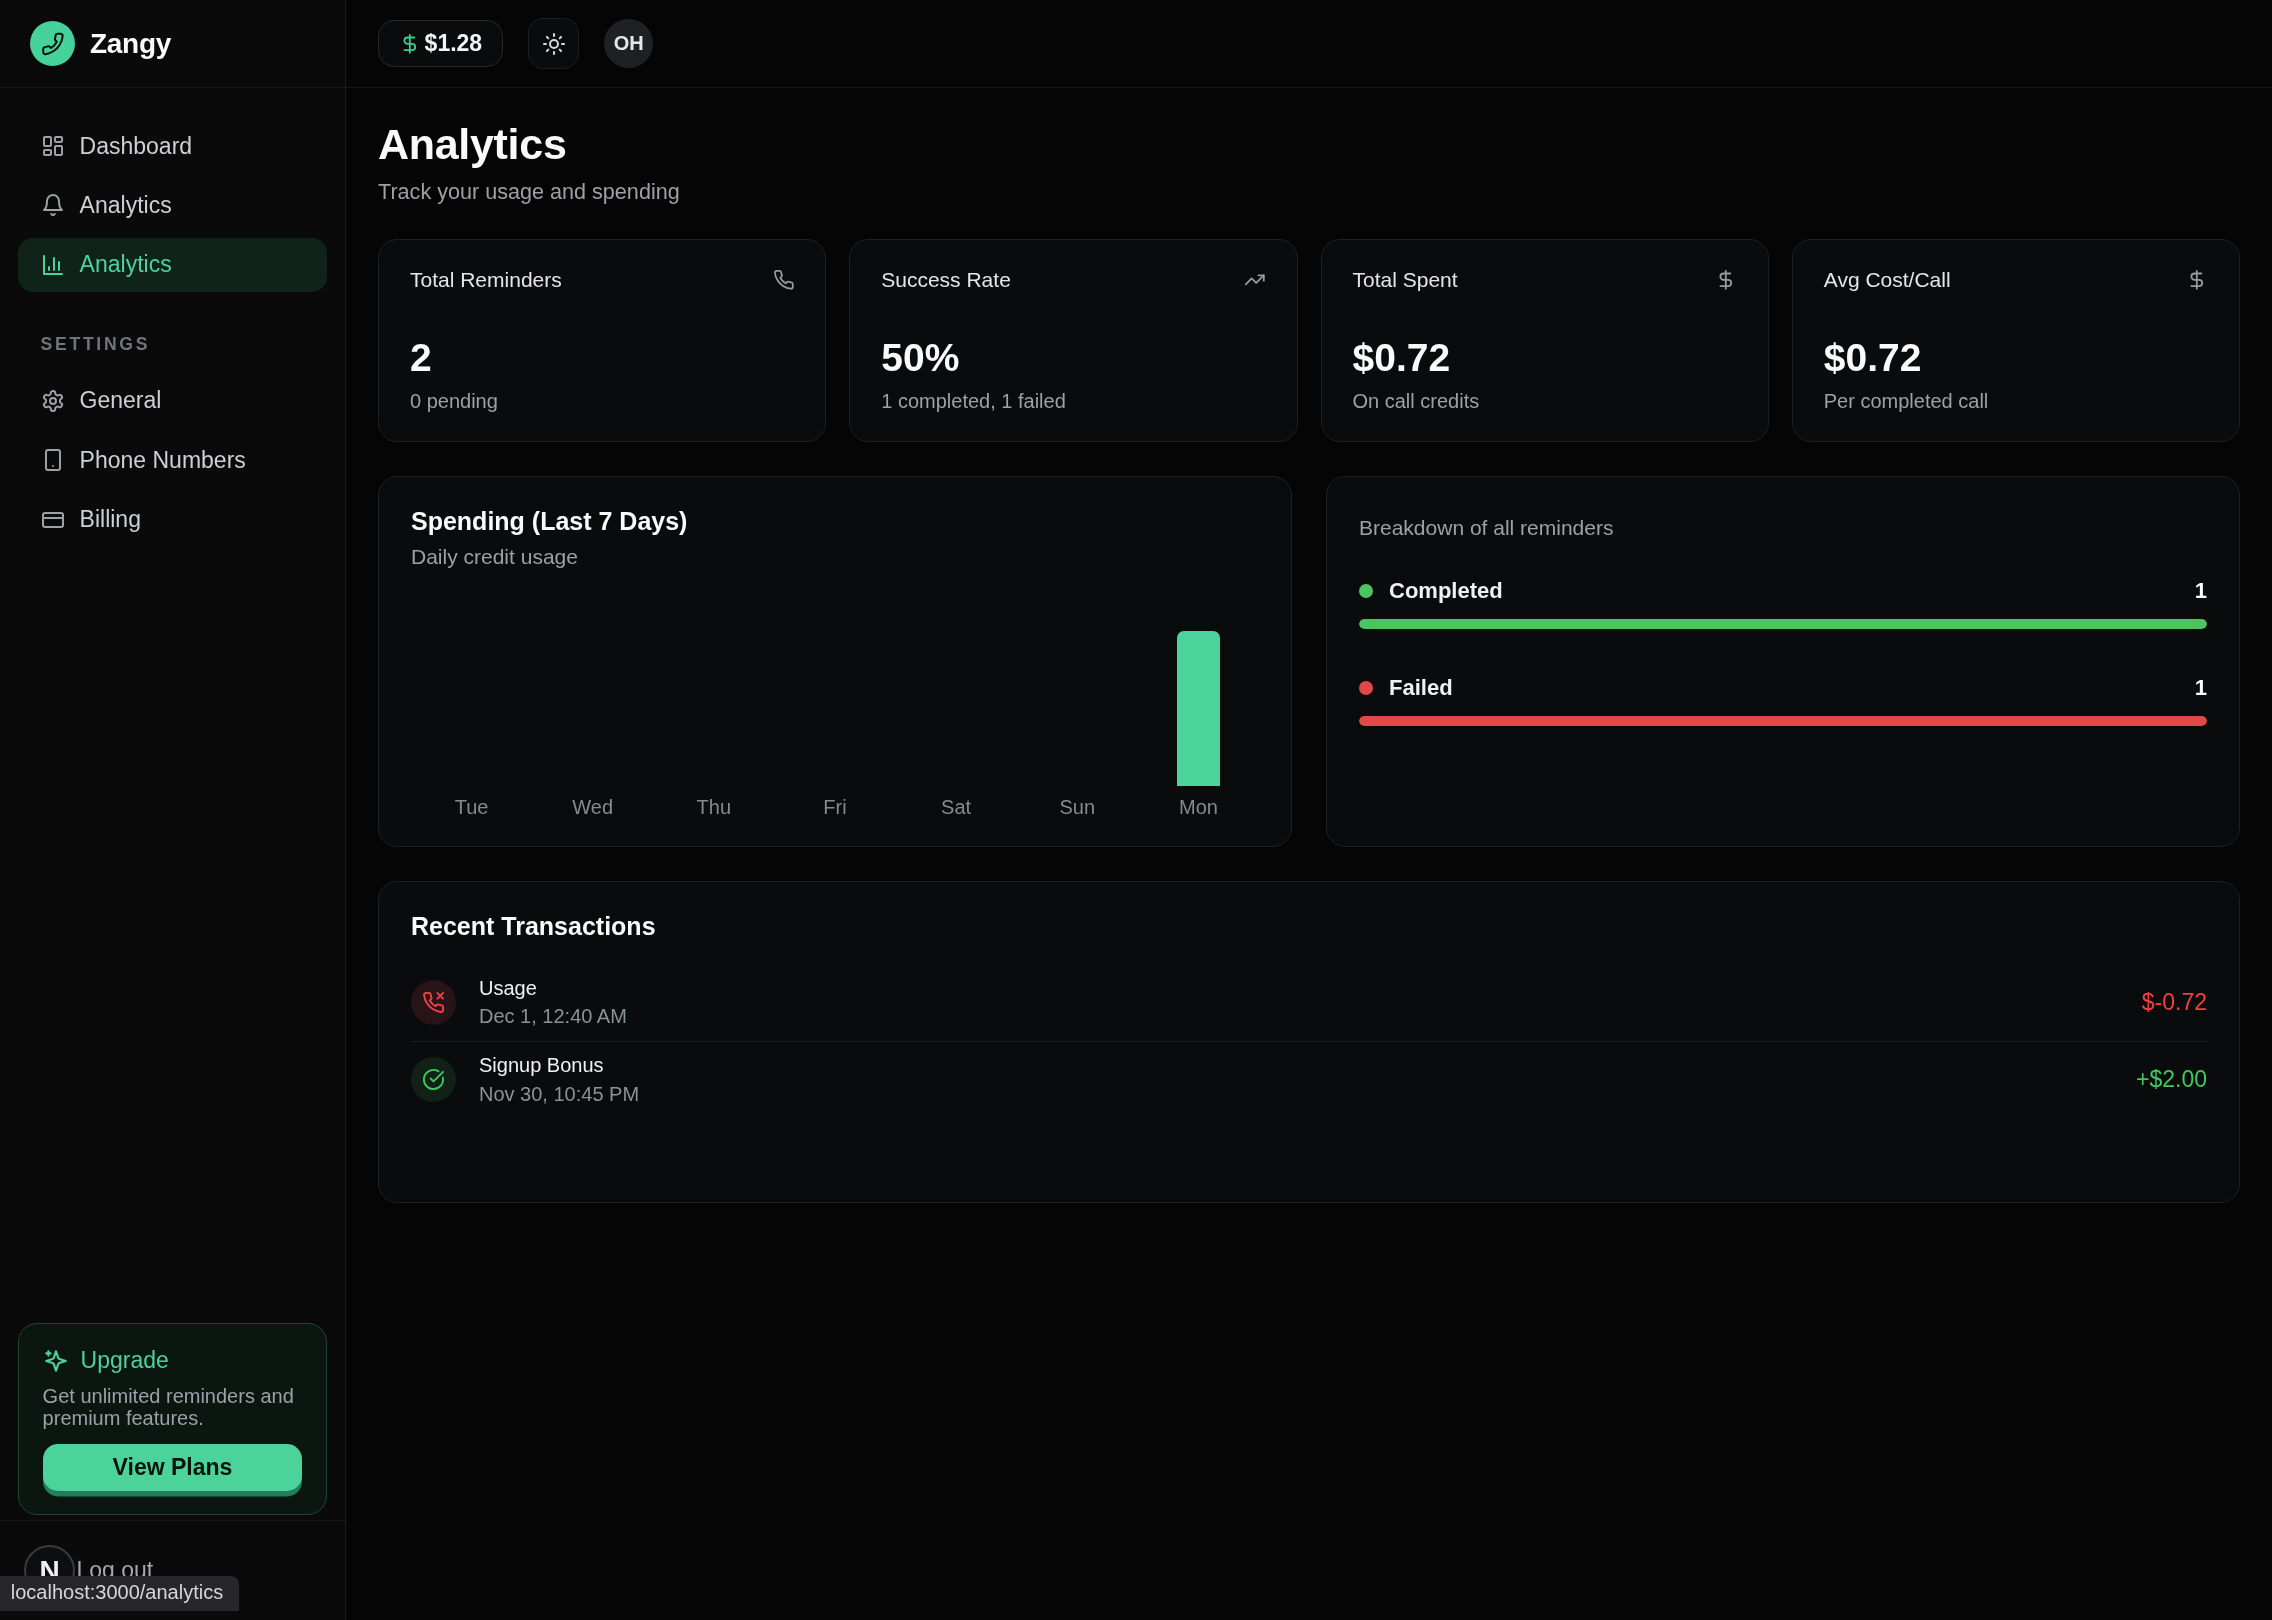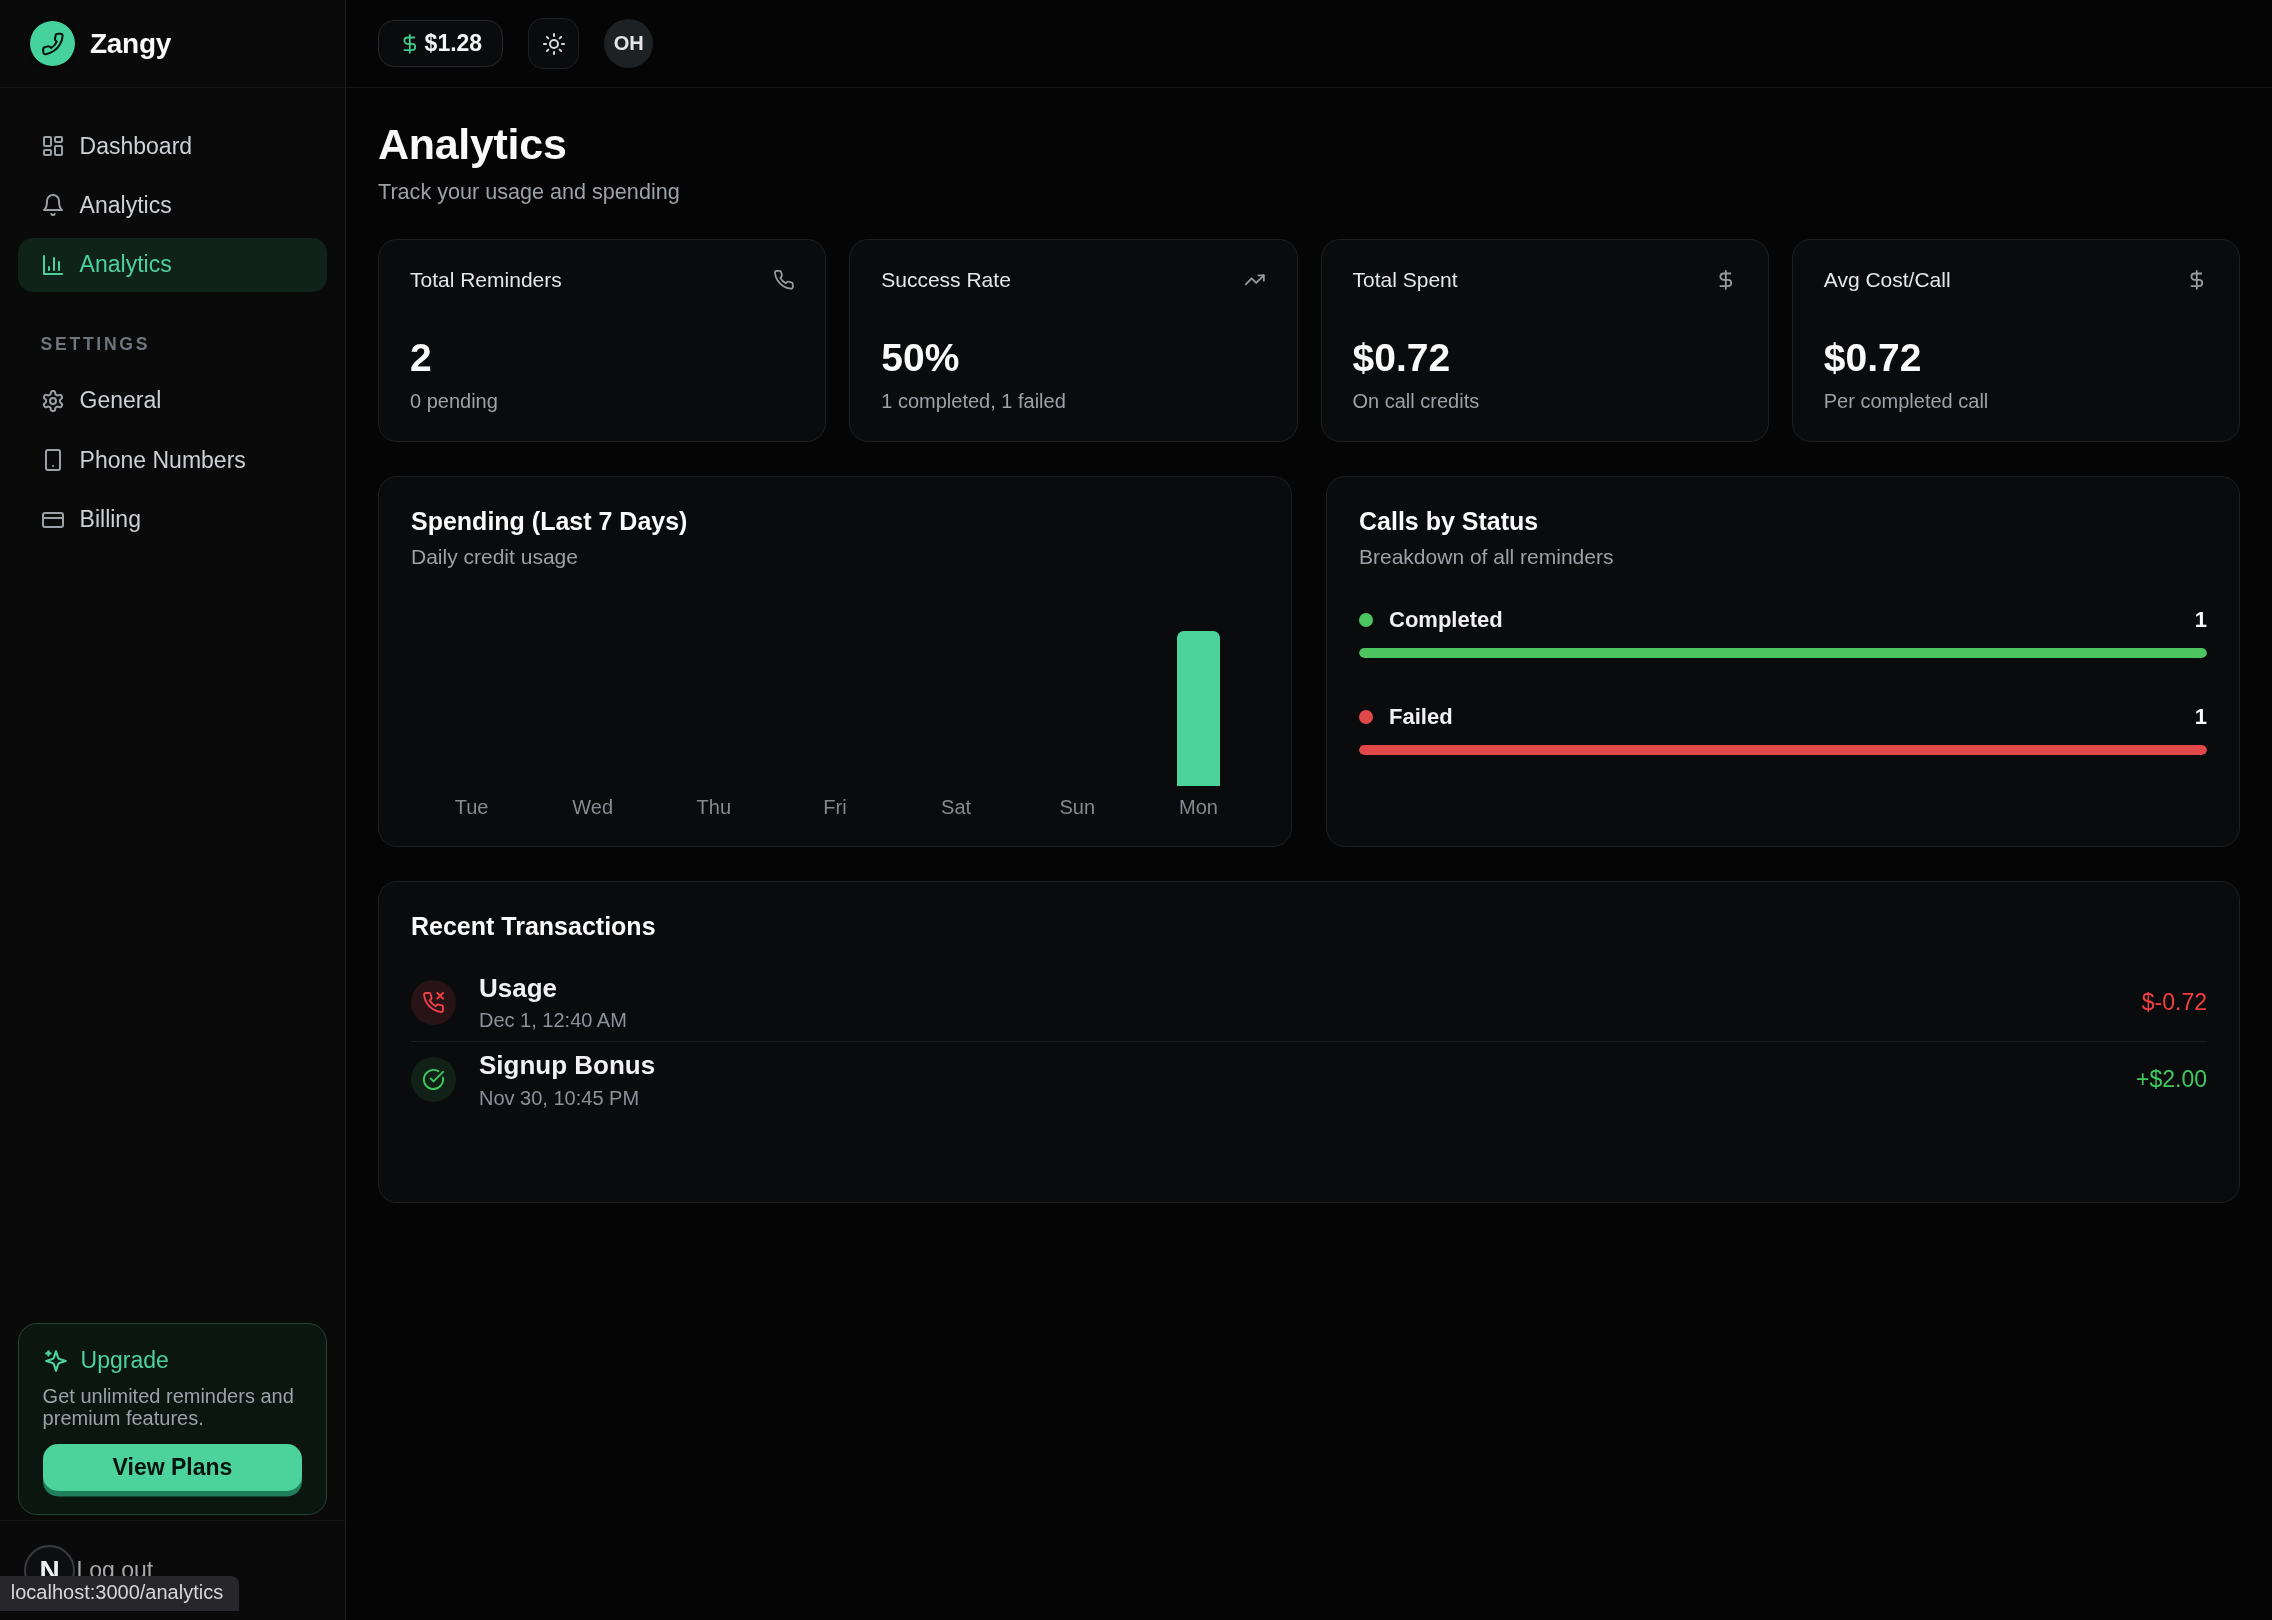--- a/index.html
+++ b/index.html
@@ -93,21 +93,21 @@
   .status-bar-fill { height:100%; border-radius:675px; }
 
   .tx-card { margin-top:34px; height:322px; padding:30px 32px; }
   .tx-rows { margin-top:24px; }
   .tx-row { display:flex; align-items:center; height:76px; }
   .tx-divider { height:1.4px; background:rgba(255,255,255,.07); }
   .tx-icon-circle { width:45px; height:45px; border-radius:50%; display:flex; align-items:center;
     justify-content:center; flex:none; margin-right:23px; }
   .tx-icon-circle.neg { background:rgba(229,72,77,.14); color:#ef4146; }
   .tx-icon-circle.pos { background:rgba(76,196,95,.12); color:#3ec95f; }
-  .tx-label { font-size:26px; font-weight:700; color:#f1f1f3; }
+  .tx-label { font-size:20px; font-weight:400; color:#f1f1f3; }
   .tx-time { margin-top:5.4px; font-size:20px; color:#8b9199; }
   .tx-amount { margin-left:auto; font-size:23px; font-weight:500; }
   .tx-amount.negative { color:#f43f3f; }
   .tx-amount.positive { color:#3ec95f; }
 </style>
 </head>
 <body>
 
 <aside class="sidebar">
   <div class="sidebar-header">
@@ -319,21 +319,20 @@
             <div class="chart-label">Thu</div>
             <div class="chart-label">Fri</div>
             <div class="chart-label">Sat</div>
             <div class="chart-label">Sun</div>
             <div class="chart-label">Mon</div>
           </div>
       </div>
     </div>
 
     <div class="card chart-card">
-      <div class="card-title">Calls by Status</div>
       <div class="card-subtitle">Breakdown of all reminders</div>
       <div class="legend-block">
         <div class="legend-row">
           <div class="legend-top">
             <span class="legend-dot" style="background: rgb(76, 196, 95);"></span>
             <span class="legend-label">Completed</span>
             <span class="legend-value">1</span>
           </div>
           <div class="status-bar-track">
             <div class="status-bar-fill" style="background: rgb(76, 196, 95); width: 100%;"></div>

